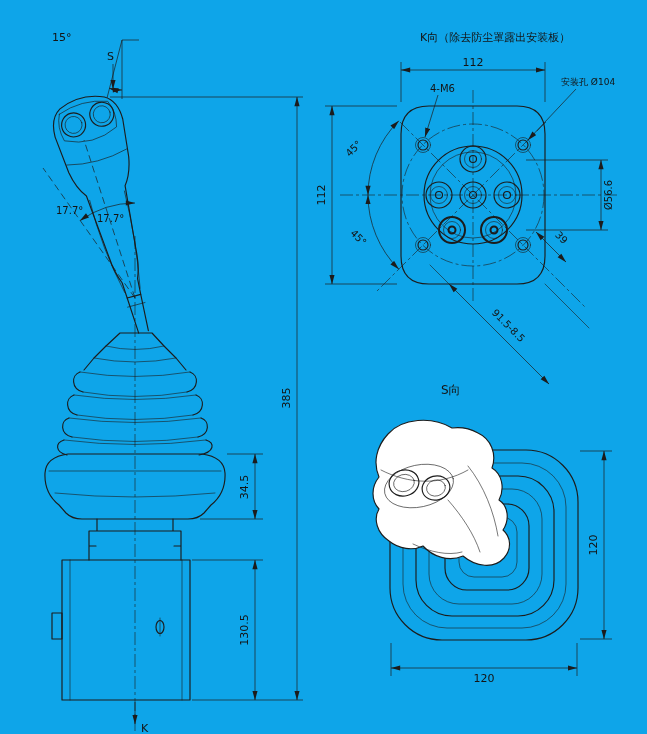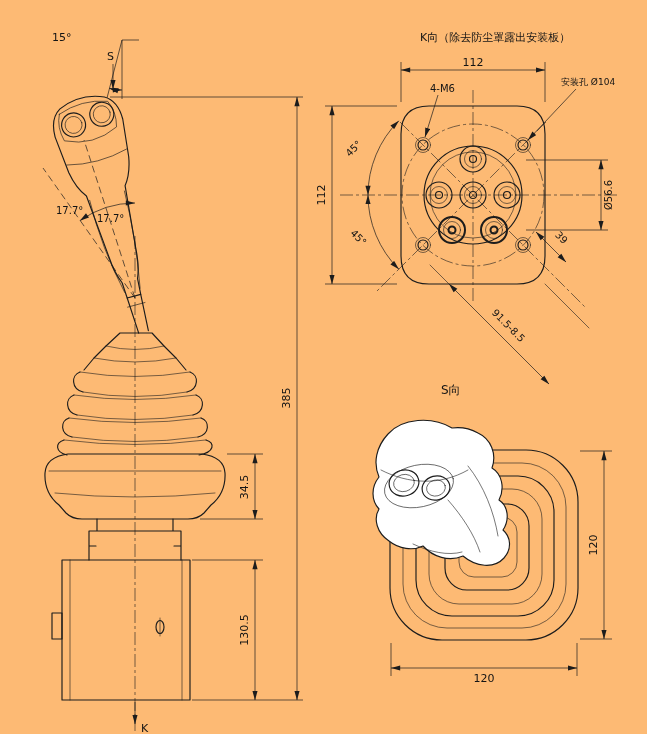--- a/index.html
+++ b/index.html
@@ -1,16 +1,16 @@
 <!DOCTYPE html>
 <html><head>
 <meta charset="utf-8">
 <style>
   html,body{margin:0;padding:0;background:#fff}
-  .canvas{position:relative;width:647px;height:734px;background:#fdba74;overflow:hidden}
+  .canvas{position:relative;width:647px;height:734px;background:#0ea5e9;overflow:hidden}
   svg{display:block}
   .ol{fill:none;stroke:#1c1c1c;stroke-width:1.15;stroke-linecap:round;stroke-linejoin:round}
   .th{fill:none;stroke:#1c1c1c;stroke-width:0.6;stroke-linecap:round}
   .ob{fill:none;stroke:#1c1c1c;stroke-width:2}
   .cl{fill:none;stroke:#1c1c1c;stroke-width:0.6;stroke-dasharray:13 3 3 3}
   .da{fill:none;stroke:#1c1c1c;stroke-width:0.7;stroke-dasharray:7 4}
   .dim{fill:none;stroke:#1c1c1c;stroke-width:0.7}
   .wf{fill:#fff;stroke:#1c1c1c;stroke-width:1.15;stroke-linejoin:round}
   text{font-family:"DejaVu Sans","Liberation Sans",sans-serif;fill:#141414}
   .t12{font-size:12px}.t11{font-size:11px}.t10{font-size:10px}.t9{font-size:9px}

